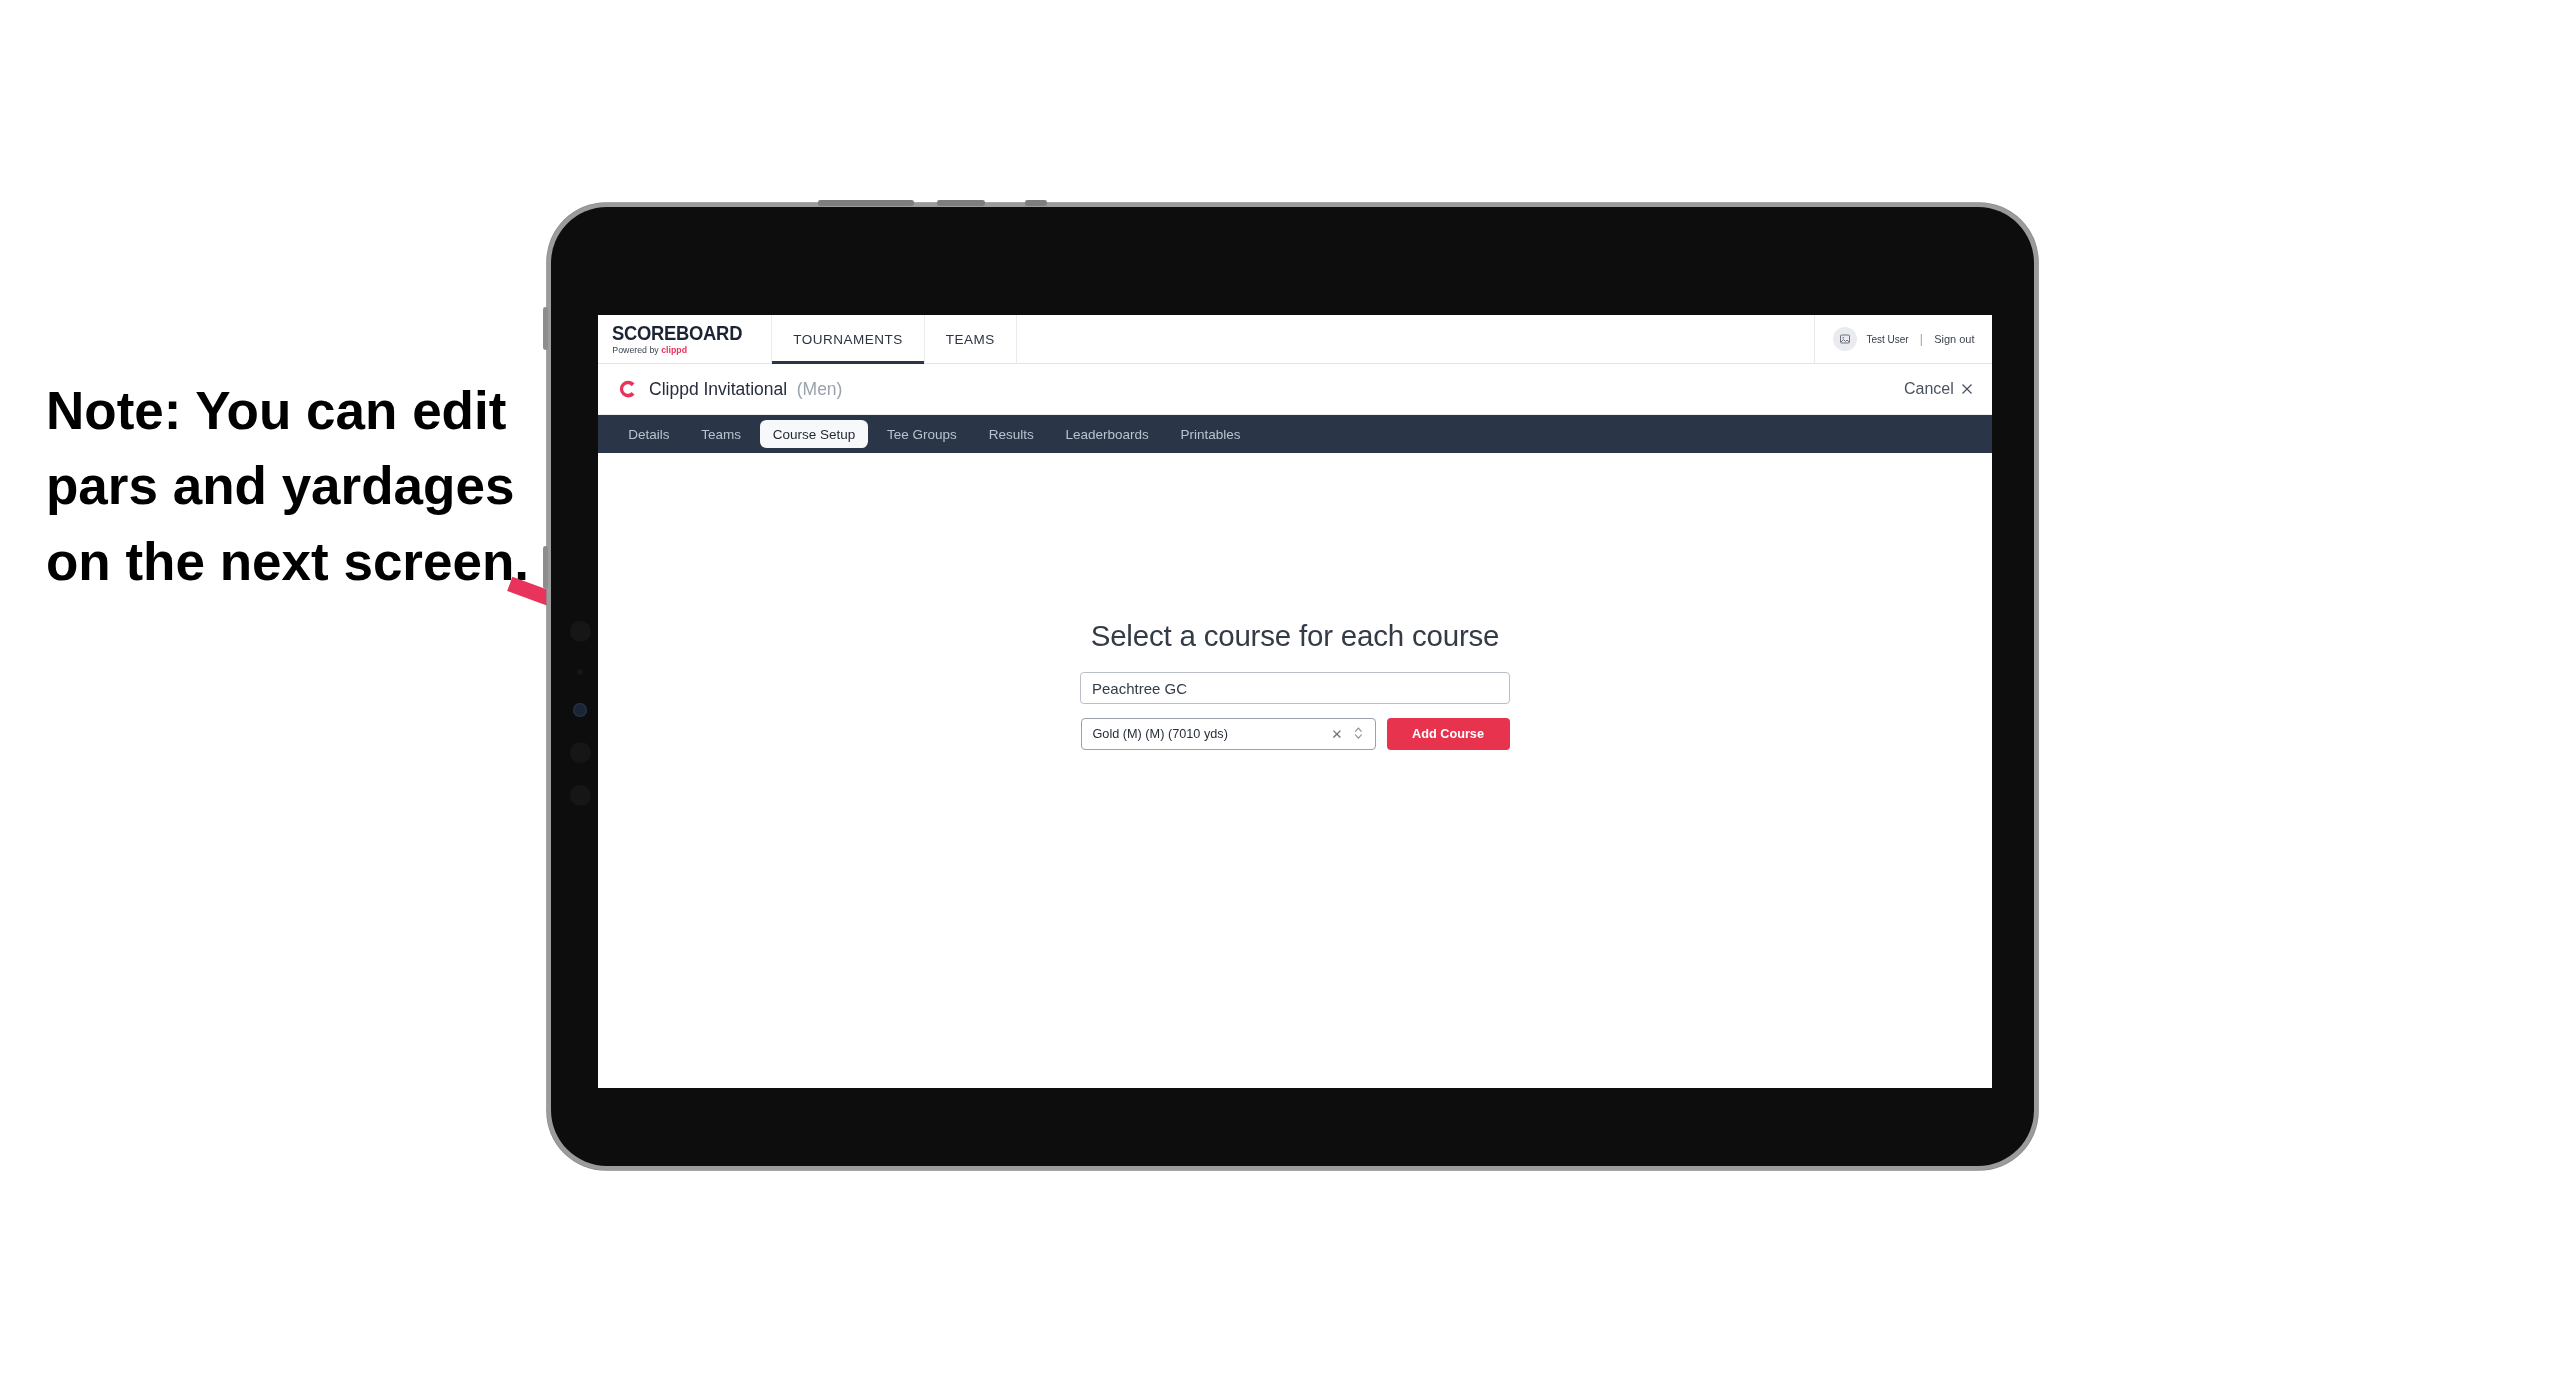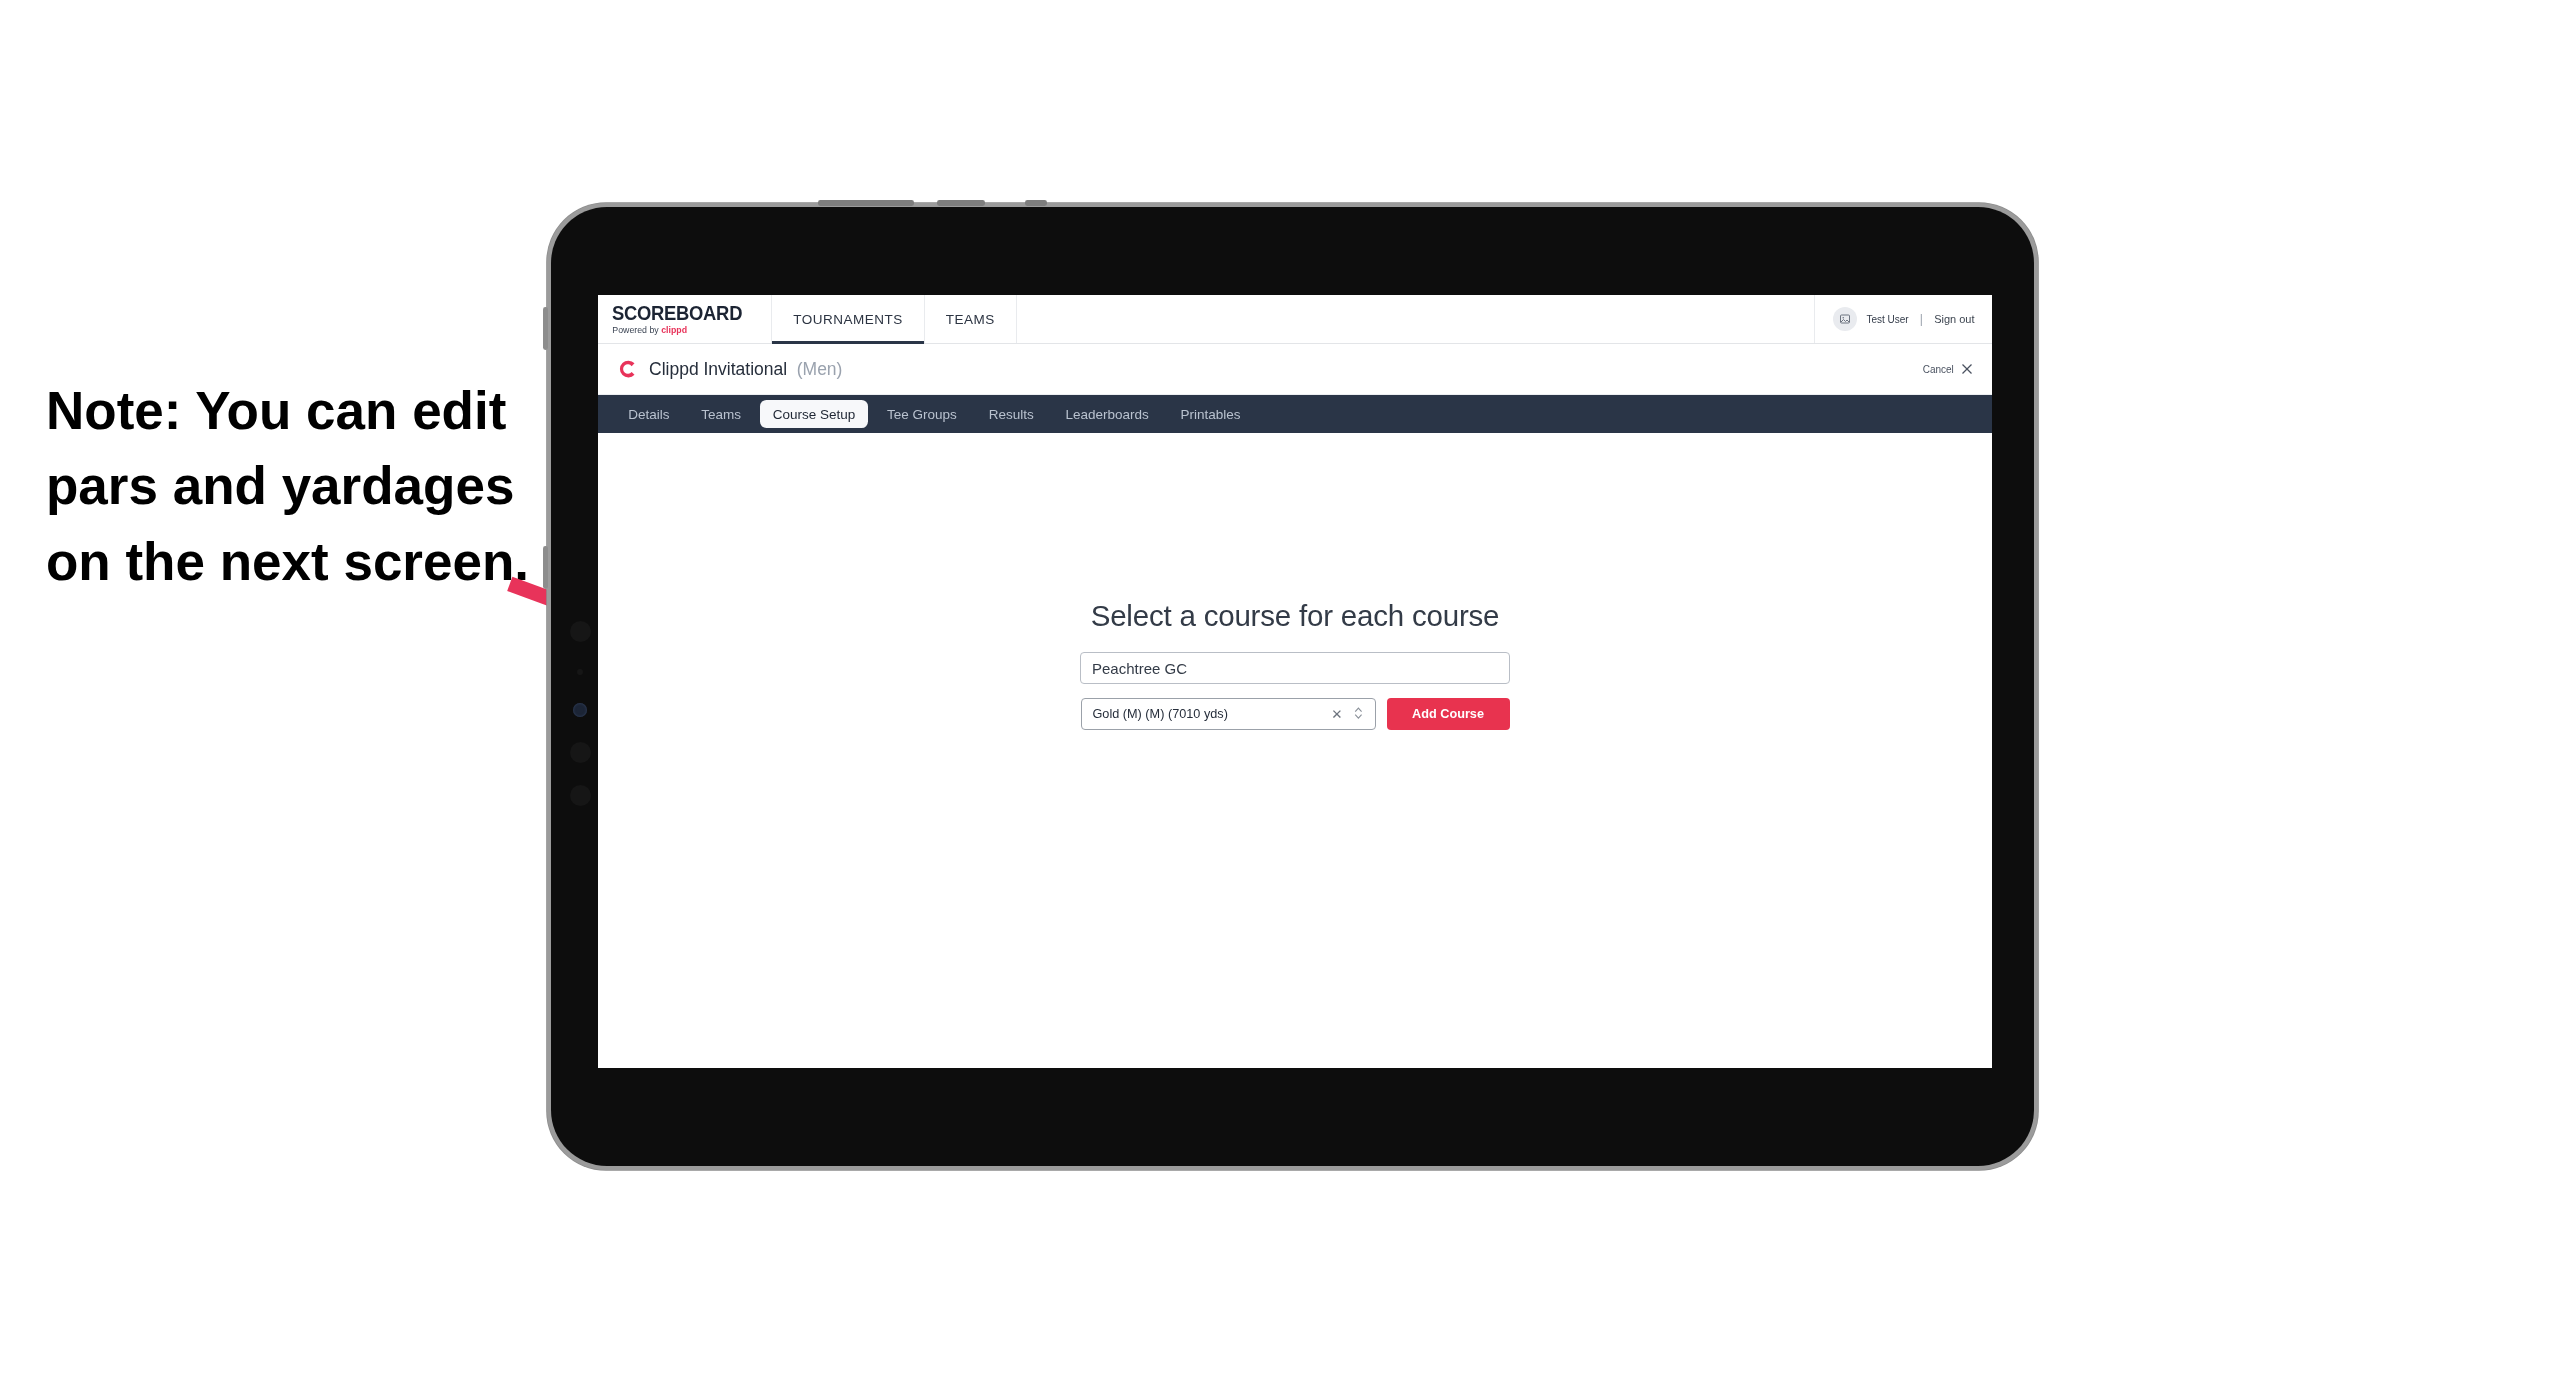--- a/index.html
+++ b/index.html
@@ -41,21 +41,21 @@
   .topbtn { position:absolute; top:-3.2px; height:6.4px; background:#7e7e7e; border-radius:2.4px; }
   .topbtn.b1 { left:271px; width:96px; }
   .topbtn.b2 { left:390px; width:48px; }
   .topbtn.b3 { left:478px; width:22px; }
   .sidebtn { position:absolute; left:-4px; width:4.8px; background:#8d8d8d; border-radius:2.4px; }
   .sidebtn.l1 { top:104px; height:43px; }
   .sidebtn.l2 { top:343px; height:43px; }
 
   
   .screen {
-    position:absolute; left:47px; top:88px; width:1394px; height:773px;
+    position:absolute; left:47px; top:108px; width:1394px; height:773px;
     background:#ffffff; overflow:hidden;
   }
 
   
   .topnav {
     display:flex; align-items:stretch; height:49px;
     background:#fff; border-bottom:0.8px solid #e3e5e8; position:relative;
   }
   .brand {
     display:flex; flex-direction:column; justify-content:center;
@@ -90,21 +90,21 @@
 
   
   .trow {
     display:flex; align-items:center; height:51px; background:#fff;
     border-bottom:0.8px solid #eceef1; padding:0 19px 0 16px;
   }
   .tlogo { width:27px; display:flex; align-items:center; justify-content:center; }
   .tname { font-size:17.5px; color:#262e3b; margin-left:8px; }
   .tgender { font-size:17.5px; color:#9aa2ae; margin-left:9.6px; }
   .tspacer { flex:1; }
-  .cancel { display:flex; align-items:center; gap:7.2px; font-size:10px; color:#4a5260; cursor:pointer; }
+  .cancel { display:flex; align-items:center; gap:7.2px; font-size:16px; color:#4a5260; cursor:pointer; }
 
   
   .subtabs {
     display:flex; align-items:center; height:38px; background:#2a3547;
     padding:0 17.5px; gap:6.4px;
   }
   .stab {
     font-size:13.5px; color:#b9c2cf; padding:6.4px 12.7px; border-radius:6.4px; cursor:pointer;
     white-space:nowrap;
   }

